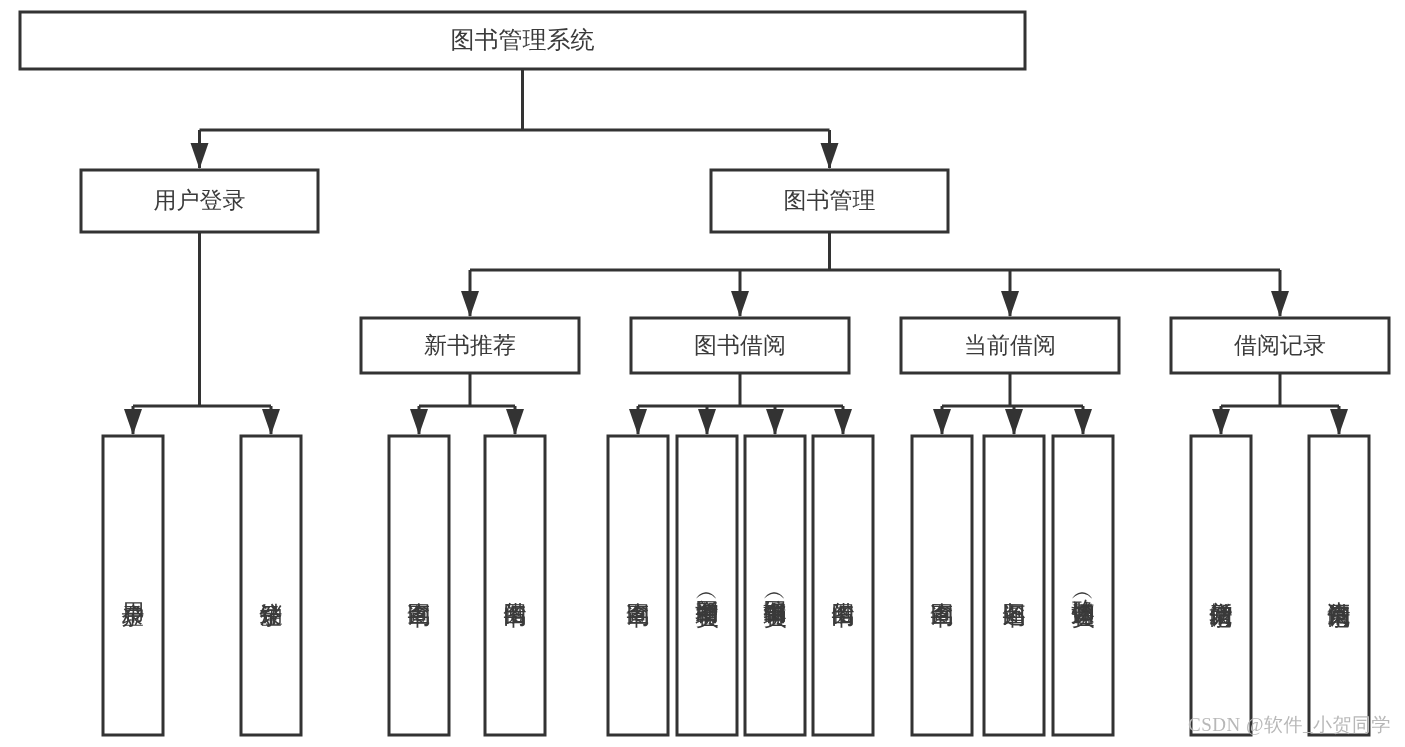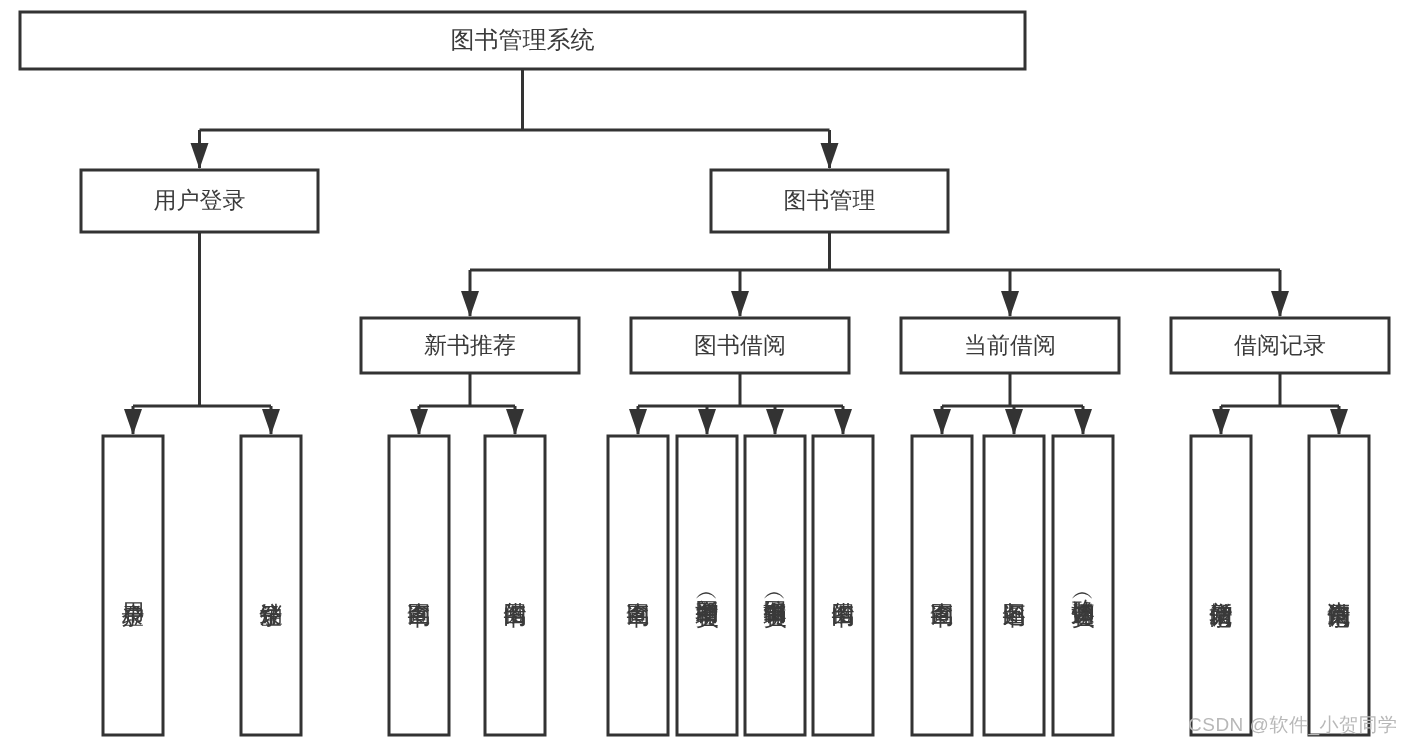--- a/index.html
+++ b/index.html
@@ -64,21 +64,21 @@
     font-size: 23px;
     line-height: 1.08;
     letter-spacing: 1px;
     color: #3a3a3a;
     white-space: nowrap;
   }
   .watermark {
     position: absolute;
     left: 1188px;
     top: 712px;
-    font-family: Liberation Sans, sans-serif;
+    font-family: Liberation Serif, serif;
     font-size: 19px;
     color: #b8b8b8;
     white-space: nowrap;
     letter-spacing: 0.5px;
   }
 </style>
 </head>
 <body>
 
 <div id="diagram-root">

